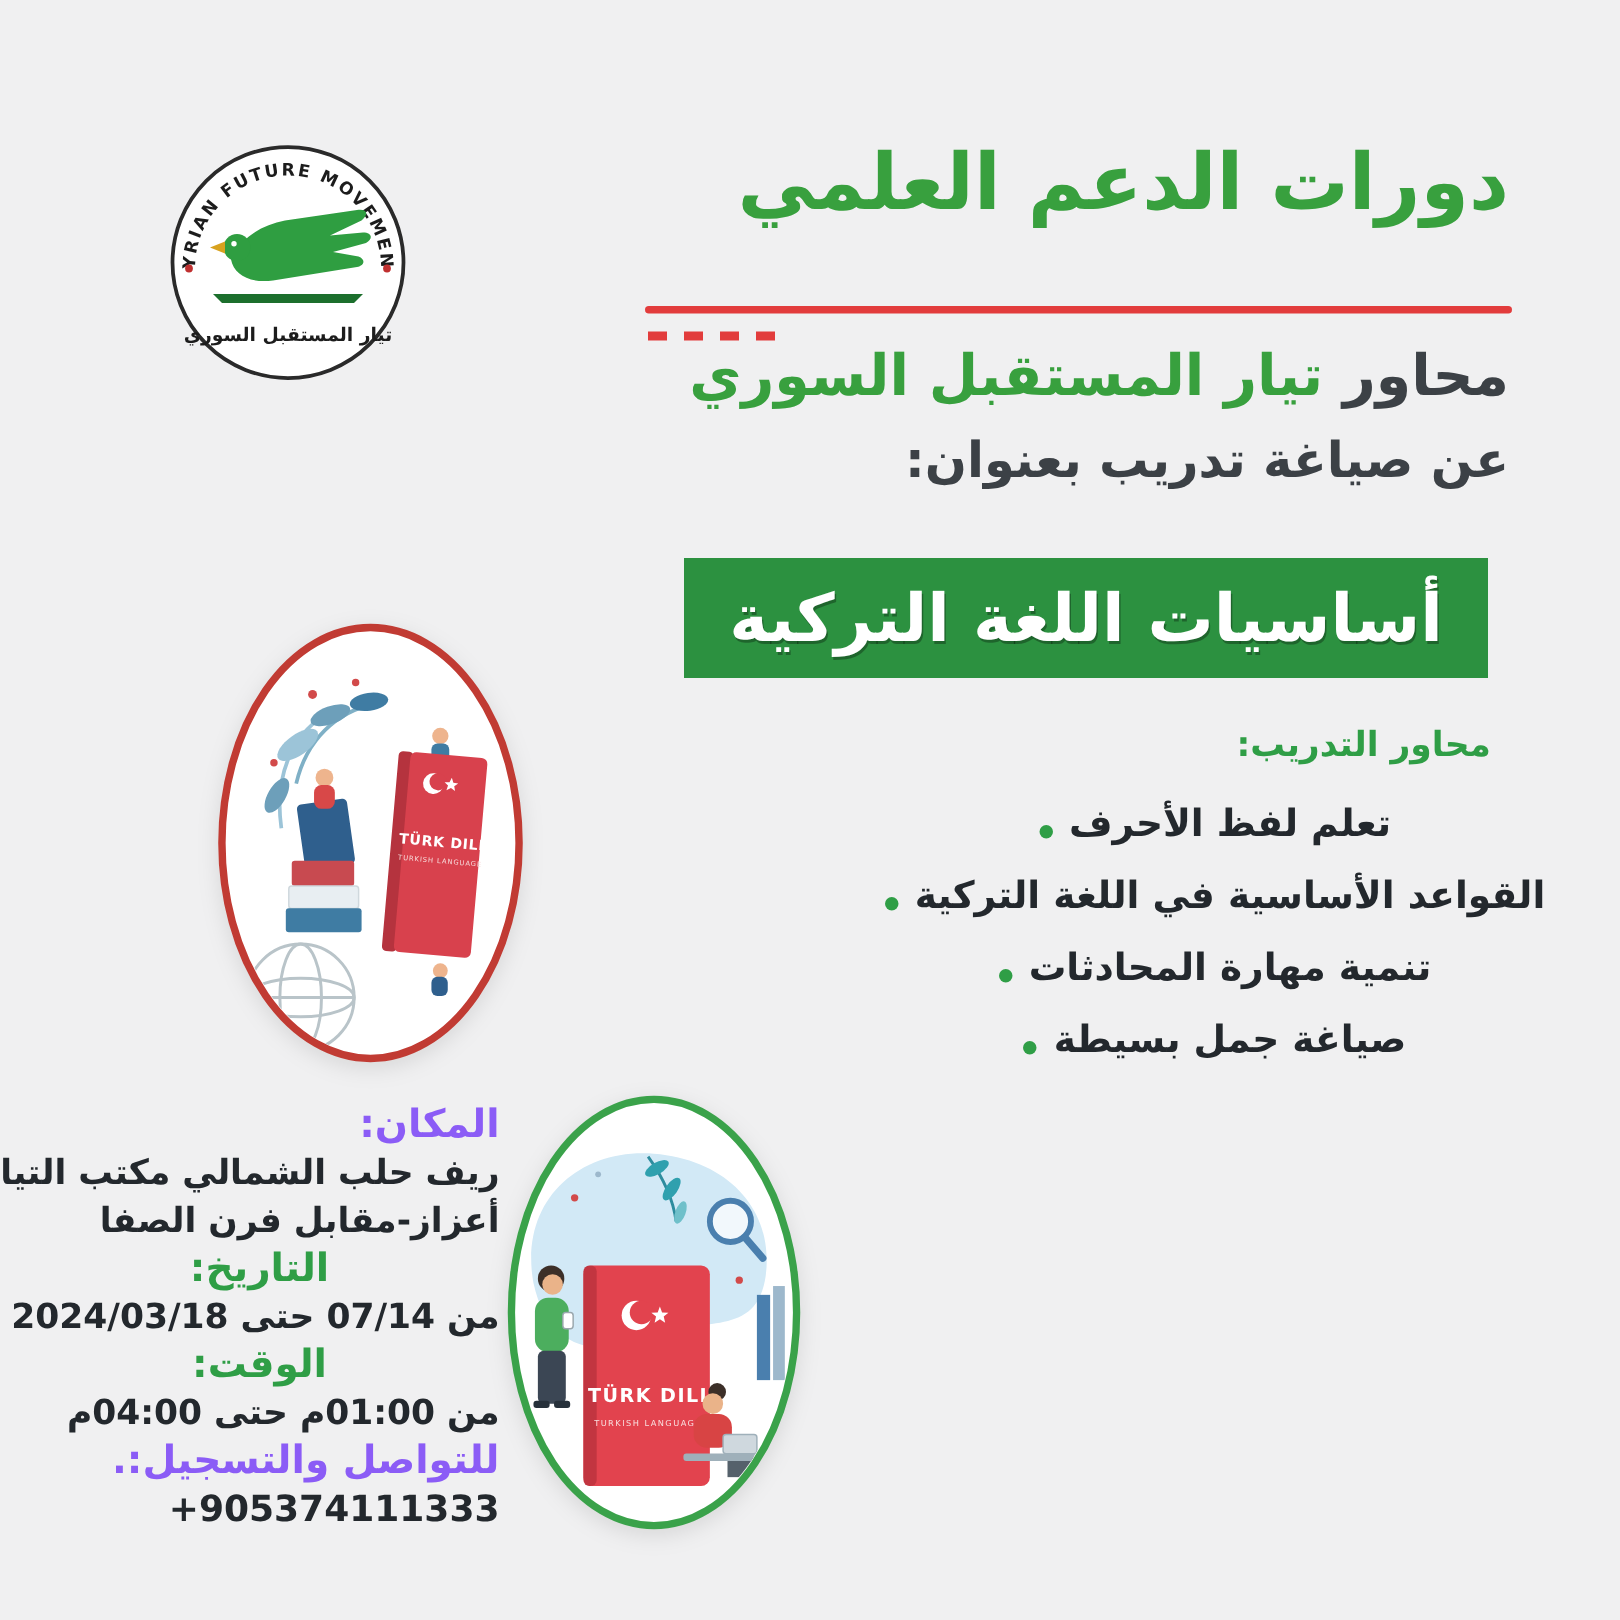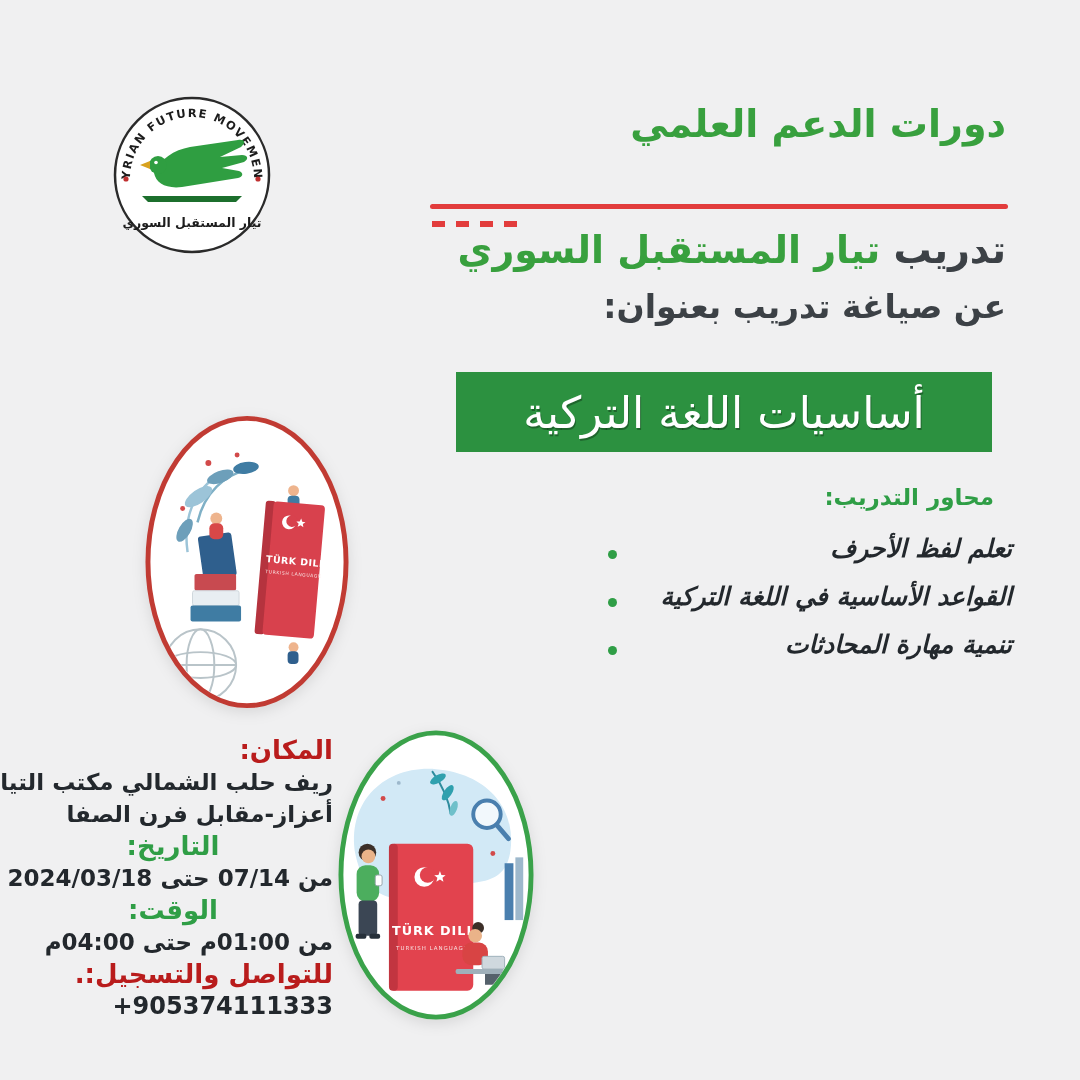--- a/index.html
+++ b/index.html
@@ -10,22 +10,22 @@
     position:relative; width:1080px; height:1080px;
     background:#f0f0f1; overflow:hidden;
   }
 
   
   .logo { position:absolute; left:112px; top:95px; width:160px; height:160px; }
   .logo svg { width:100%; height:100%; }
 
   
   .main-title {
-    position:absolute; top:102px; right:74px;
-    font-size:38px; font-weight:bold; color:#38a03e;
+    position:absolute; top:92px; right:74px;
+    font-size:52px; font-weight:bold; color:#38a03e;
     direction:rtl; white-space:nowrap;
   }
   .title-rule {
     position:absolute; top:204px; left:430px; right:72px;
     height:5px; background:#e23c3c; border-radius:3px;
   }
   .title-dashes {
     position:absolute; top:221px; left:432px; width:96px; height:6px;
     background:repeating-linear-gradient(90deg,#e23c3c 0 13px, transparent 13px 24px);
   }
@@ -33,53 +33,53 @@
   .announce-line1 { font-size:38px; font-weight:bold; color:#3c4146; white-space:nowrap; }
   .announce-line1 .org { color:#38a03e; }
   .announce-line2 { font-size:33px; font-weight:bold; color:#3c4146; margin-top:15px; white-space:nowrap; }
 
   
   .banner {
     position:absolute; left:456px; top:372px; width:536px; height:80px;
     background:#2c9140; display:flex; align-items:center; justify-content:center;
   }
   .banner-text {
-    color:#ffffff; font-size:44px; font-weight:normal; direction:rtl; white-space:nowrap;
+    color:#ffffff; font-size:44px; font-weight:bold; direction:rtl; white-space:nowrap;
     text-shadow:1px 2px 0 rgba(0,0,0,0.30);
   }
 
   
   .axes-heading {
     position:absolute; top:484px; right:86px;
     font-size:23px; font-weight:bold; color:#2f9e46; direction:rtl; white-space:nowrap;
   }
   .axes-list { position:absolute; top:533px; left:608px; width:404px; }
   .axes-item {
-    display:flex; direction:rtl; justify-content:space-between; align-items:center;
+    display:flex; direction:rtl; justify-content:center; align-items:center;
     gap:11px; height:30px; margin-bottom:18px;
-    font-size:25px; font-weight:bold; color:#23282d; white-space:nowrap;font-style:italic;
+    font-size:25px; font-weight:bold; color:#23282d; white-space:nowrap;
   }
   .bullet {
     width:9px; height:9px; border-radius:50%; background:#2f9e46;
     flex:0 0 auto; align-self:flex-end; margin-bottom:4px;
   }
 
   
   .oval1 { position:absolute; left:143px; top:413px; width:208px; height:298px; filter:drop-shadow(0 4px 7px rgba(0,0,0,0.10)); }
   .oval2 { position:absolute; left:338px; top:726px; width:196px; height:298px; filter:drop-shadow(0 4px 7px rgba(0,0,0,0.10)); }
   .oval1 svg, .oval2 svg { width:100%; height:100%; }
 
   
   .details {
     position:absolute; top:734px; right:747px; width:320px;
     direction:rtl; text-align:right; font-weight:bold;
   }
   .details .row { font-size:23px; line-height:32px; color:#23282d; white-space:nowrap; }
   .details .label { font-size:26px; }
-  .details .label-red { color:#b91c1c; }
+  .details .label-red { color:#8b5cf6; }
   .details .label-green { color:#2f9e46;text-align:center; }
   .phone { direction:ltr; unicode-bidi:isolate; display:inline-block; font-size:24px; }
 </style>
 </head>
 <body>
 
 <div class="poster">
 
   <div class="logo">
     <svg viewBox="0 0 160 160">
@@ -101,40 +101,44 @@
       </g>
       <text x="80" y="132" text-anchor="middle" font-size="12.5" font-weight="bold" fill="#1c1c1c">تيار المستقبل السوري</text>
     </svg>
   </div>
 
   <div class="main-title">دورات الدعم العلمي</div>
   <div class="title-rule"></div>
   <div class="title-dashes"></div>
 
   <div class="announce">
-    <div class="announce-line1"><span>تدريب </span><span class="org">تيار المستقبل السوري</span></div>
+    <div class="announce-line1"><span>محاور </span><span class="org">تيار المستقبل السوري</span></div>
     <div class="announce-line2">عن صياغة تدريب بعنوان:</div>
   </div>
 
   <div class="banner">
     <span class="banner-text">أساسيات اللغة التركية</span>
   </div>
 
   <div class="axes-heading">محاور التدريب:</div>
   <div class="axes-list">
     <div class="axes-item">
       <span>تعلم لفظ الأحرف</span>
       <span class="bullet"></span>
     </div>
     <div class="axes-item">
       <span>القواعد الأساسية في اللغة التركية</span>
       <span class="bullet"></span>
     </div>
     <div class="axes-item">
       <span>تنمية مهارة المحادثات</span>
+      <span class="bullet"></span>
+    </div>
+    <div class="axes-item">
+      <span>صياغة جمل بسيطة</span>
       <span class="bullet"></span>
     </div>
   </div>
 
   <div class="oval1">
     <svg viewBox="0 0 210 300">
       <defs>
         <clipPath id="ovClip1">
             <ellipse cx="105" cy="150" rx="97" ry="142"></ellipse>
           </clipPath>

